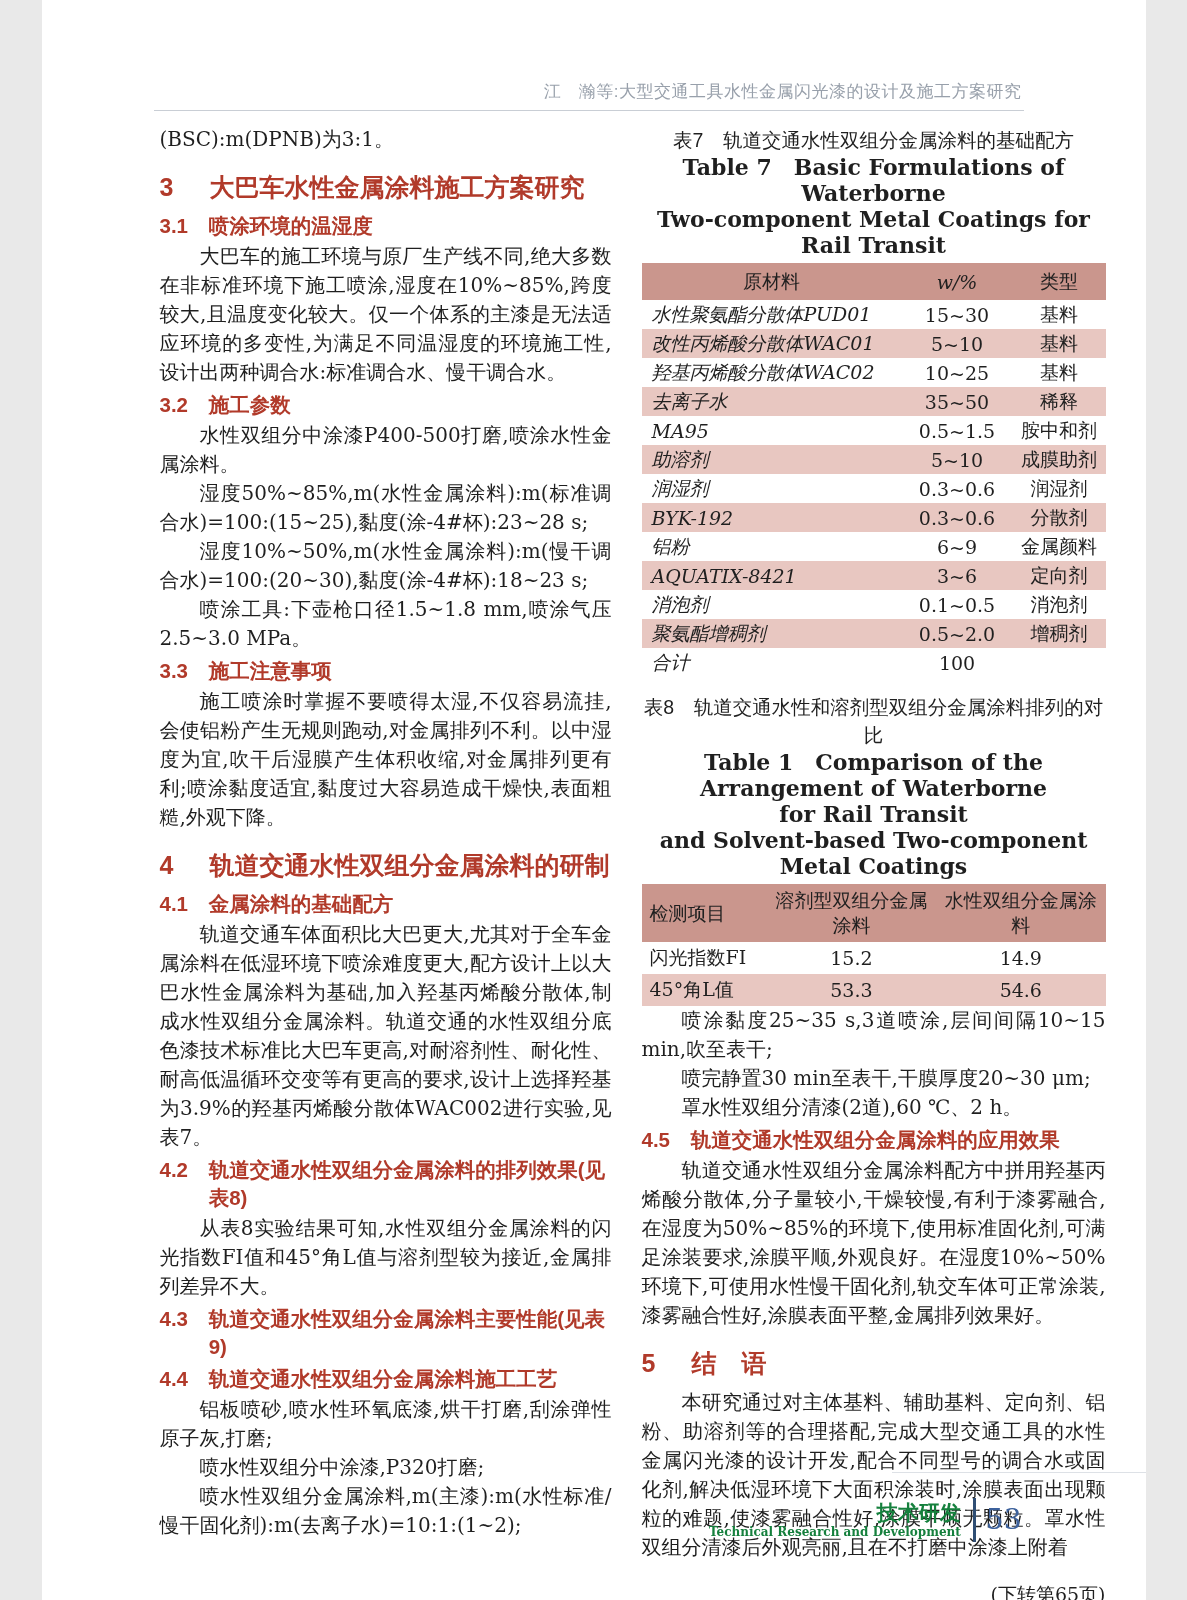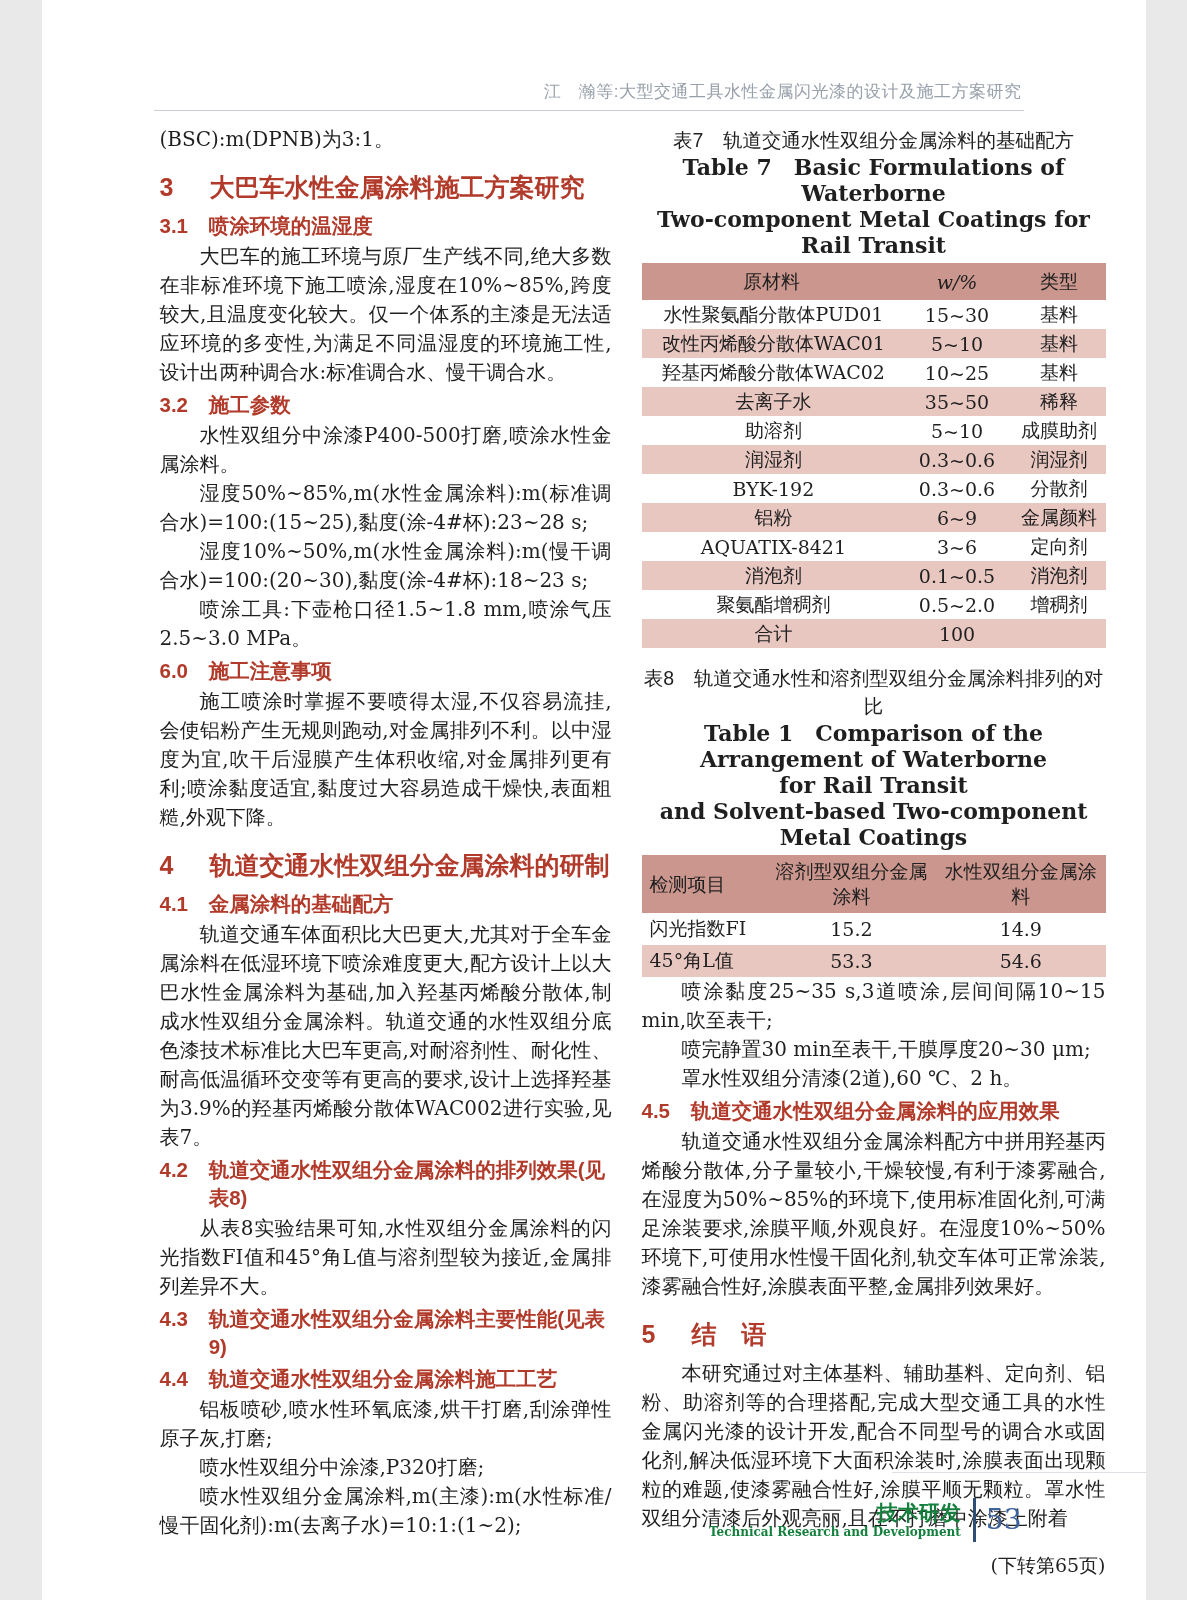--- a/index.html
+++ b/index.html
@@ -28,21 +28,21 @@
 
   
   .caption-cn{margin:0;text-align:center;font-family:"Liberation Sans",sans-serif;font-weight:normal;
               font-size:19.5px;line-height:28px;}
   .caption-en{margin:0;text-align:center;font-weight:bold;font-size:22px;line-height:26px;}
   table.data{width:100%;border-collapse:collapse;font-size:19px;margin-top:5px;}
   table.data th{background:#ca968d;font-weight:normal;height:33px;padding:2px 6px;}
   table.data td{height:27px;padding:1px 6px;}
   table.t7 col.c1{width:56%;} table.t7 col.c2{width:24%;} table.t7 col.c3{width:20%;}
   table.t7 th{text-align:center;}
-  table.t7 td:first-child{text-align:center;padding-left:10px;}
+  table.t7 td:first-child{text-align:left;padding-left:10px;font-style:italic;}
   table.t7 td:nth-child(2),table.t7 td:nth-child(3){text-align:center;}
   table.t7 tbody tr:nth-child(even){background:#e8c7c1;}
   th.ital{font-style:italic;}
   table.t8 col.c1{width:27%;} table.t8 col.c2{width:36.5%;} table.t8 col.c3{width:36.5%;}
   table.t8 th{height:54px;line-height:25px;text-align:center;vertical-align:middle;}
   table.t8 th:first-child{text-align:left;padding-left:8px;}
   table.t8 td{height:30px;}
   table.t8 td:first-child{text-align:left;padding-left:8px;}
   table.t8 td:nth-child(2),table.t8 td:nth-child(3){text-align:center;}
   table.t8 tbody tr:nth-child(even){background:#e8c7c1;}
@@ -73,21 +73,21 @@
 
     <h3 class="sub"><span class="no">3.1</span><span>喷涂环境的温湿度</span></h3>
     <p class="body indent">大巴车的施工环境与原厂生产线不同,绝大多数在非标准环境下施工喷涂,湿度在10%~85%,跨度较大,且温度变化较大。仅一个体系的主漆是无法适应环境的多变性,为满足不同温湿度的环境施工性,设计出两种调合水:标准调合水、慢干调合水。</p>
 
     <h3 class="sub"><span class="no">3.2</span><span>施工参数</span></h3>
     <p class="body indent">水性双组分中涂漆P400-500打磨,喷涂水性金属涂料。</p>
     <p class="body indent">湿度50%~85%,m(水性金属涂料):m(标准调合水)=100:(15~25),黏度(涂-4#杯):23~28 s;</p>
     <p class="body indent">湿度10%~50%,m(水性金属涂料):m(慢干调合水)=100:(20~30),黏度(涂-4#杯):18~23 s;</p>
     <p class="body indent">喷涂工具:下壶枪口径1.5~1.8 mm,喷涂气压2.5~3.0 MPa。</p>
 
-    <h3 class="sub"><span class="no">6.0</span><span>施工注意事项</span></h3>
+    <h3 class="sub"><span class="no">3.3</span><span>施工注意事项</span></h3>
     <p class="body indent">施工喷涂时掌握不要喷得太湿,不仅容易流挂,会使铝粉产生无规则跑动,对金属排列不利。以中湿度为宜,吹干后湿膜产生体积收缩,对金属排列更有利;喷涂黏度适宜,黏度过大容易造成干燥快,表面粗糙,外观下降。</p>
 
     <h2 class="section"><span class="no">4</span><span>轨道交通水性双组分金属涂料的研制</span></h2>
 
     <h3 class="sub"><span class="no">4.1</span><span>金属涂料的基础配方</span></h3>
     <p class="body indent">轨道交通车体面积比大巴更大,尤其对于全车金属涂料在低湿环境下喷涂难度更大,配方设计上以大巴水性金属涂料为基础,加入羟基丙烯酸分散体,制成水性双组分金属涂料。轨道交通的水性双组分底色漆技术标准比大巴车更高,对耐溶剂性、耐化性、耐高低温循环交变等有更高的要求,设计上选择羟基为3.9%的羟基丙烯酸分散体WAC002进行实验,见表7。</p>
 
     <h3 class="sub"><span class="no">4.2</span><span>轨道交通水性双组分金属涂料的排列效果(见表8)</span></h3>
     <p class="body indent">从表8实验结果可知,水性双组分金属涂料的闪光指数FI值和45°角L值与溶剂型较为接近,金属排列差异不大。</p>
 
@@ -130,20 +130,25 @@
           </tr>
         <tr>
             <td>羟基丙烯酸分散体WAC02</td>
             <td>10~25</td>
             <td>基料</td>
           </tr>
         <tr>
             <td>去离子水</td>
             <td>35~50</td>
             <td>稀释</td>
+          </tr>
+        <tr>
+            <td>MA95</td>
+            <td>0.5~1.5</td>
+            <td>胺中和剂</td>
           </tr>
         <tr>
             <td>助溶剂</td>
             <td>5~10</td>
             <td>成膜助剂</td>
           </tr>
         <tr>
             <td>润湿剂</td>
             <td>0.3~0.6</td>
             <td>润湿剂</td>

